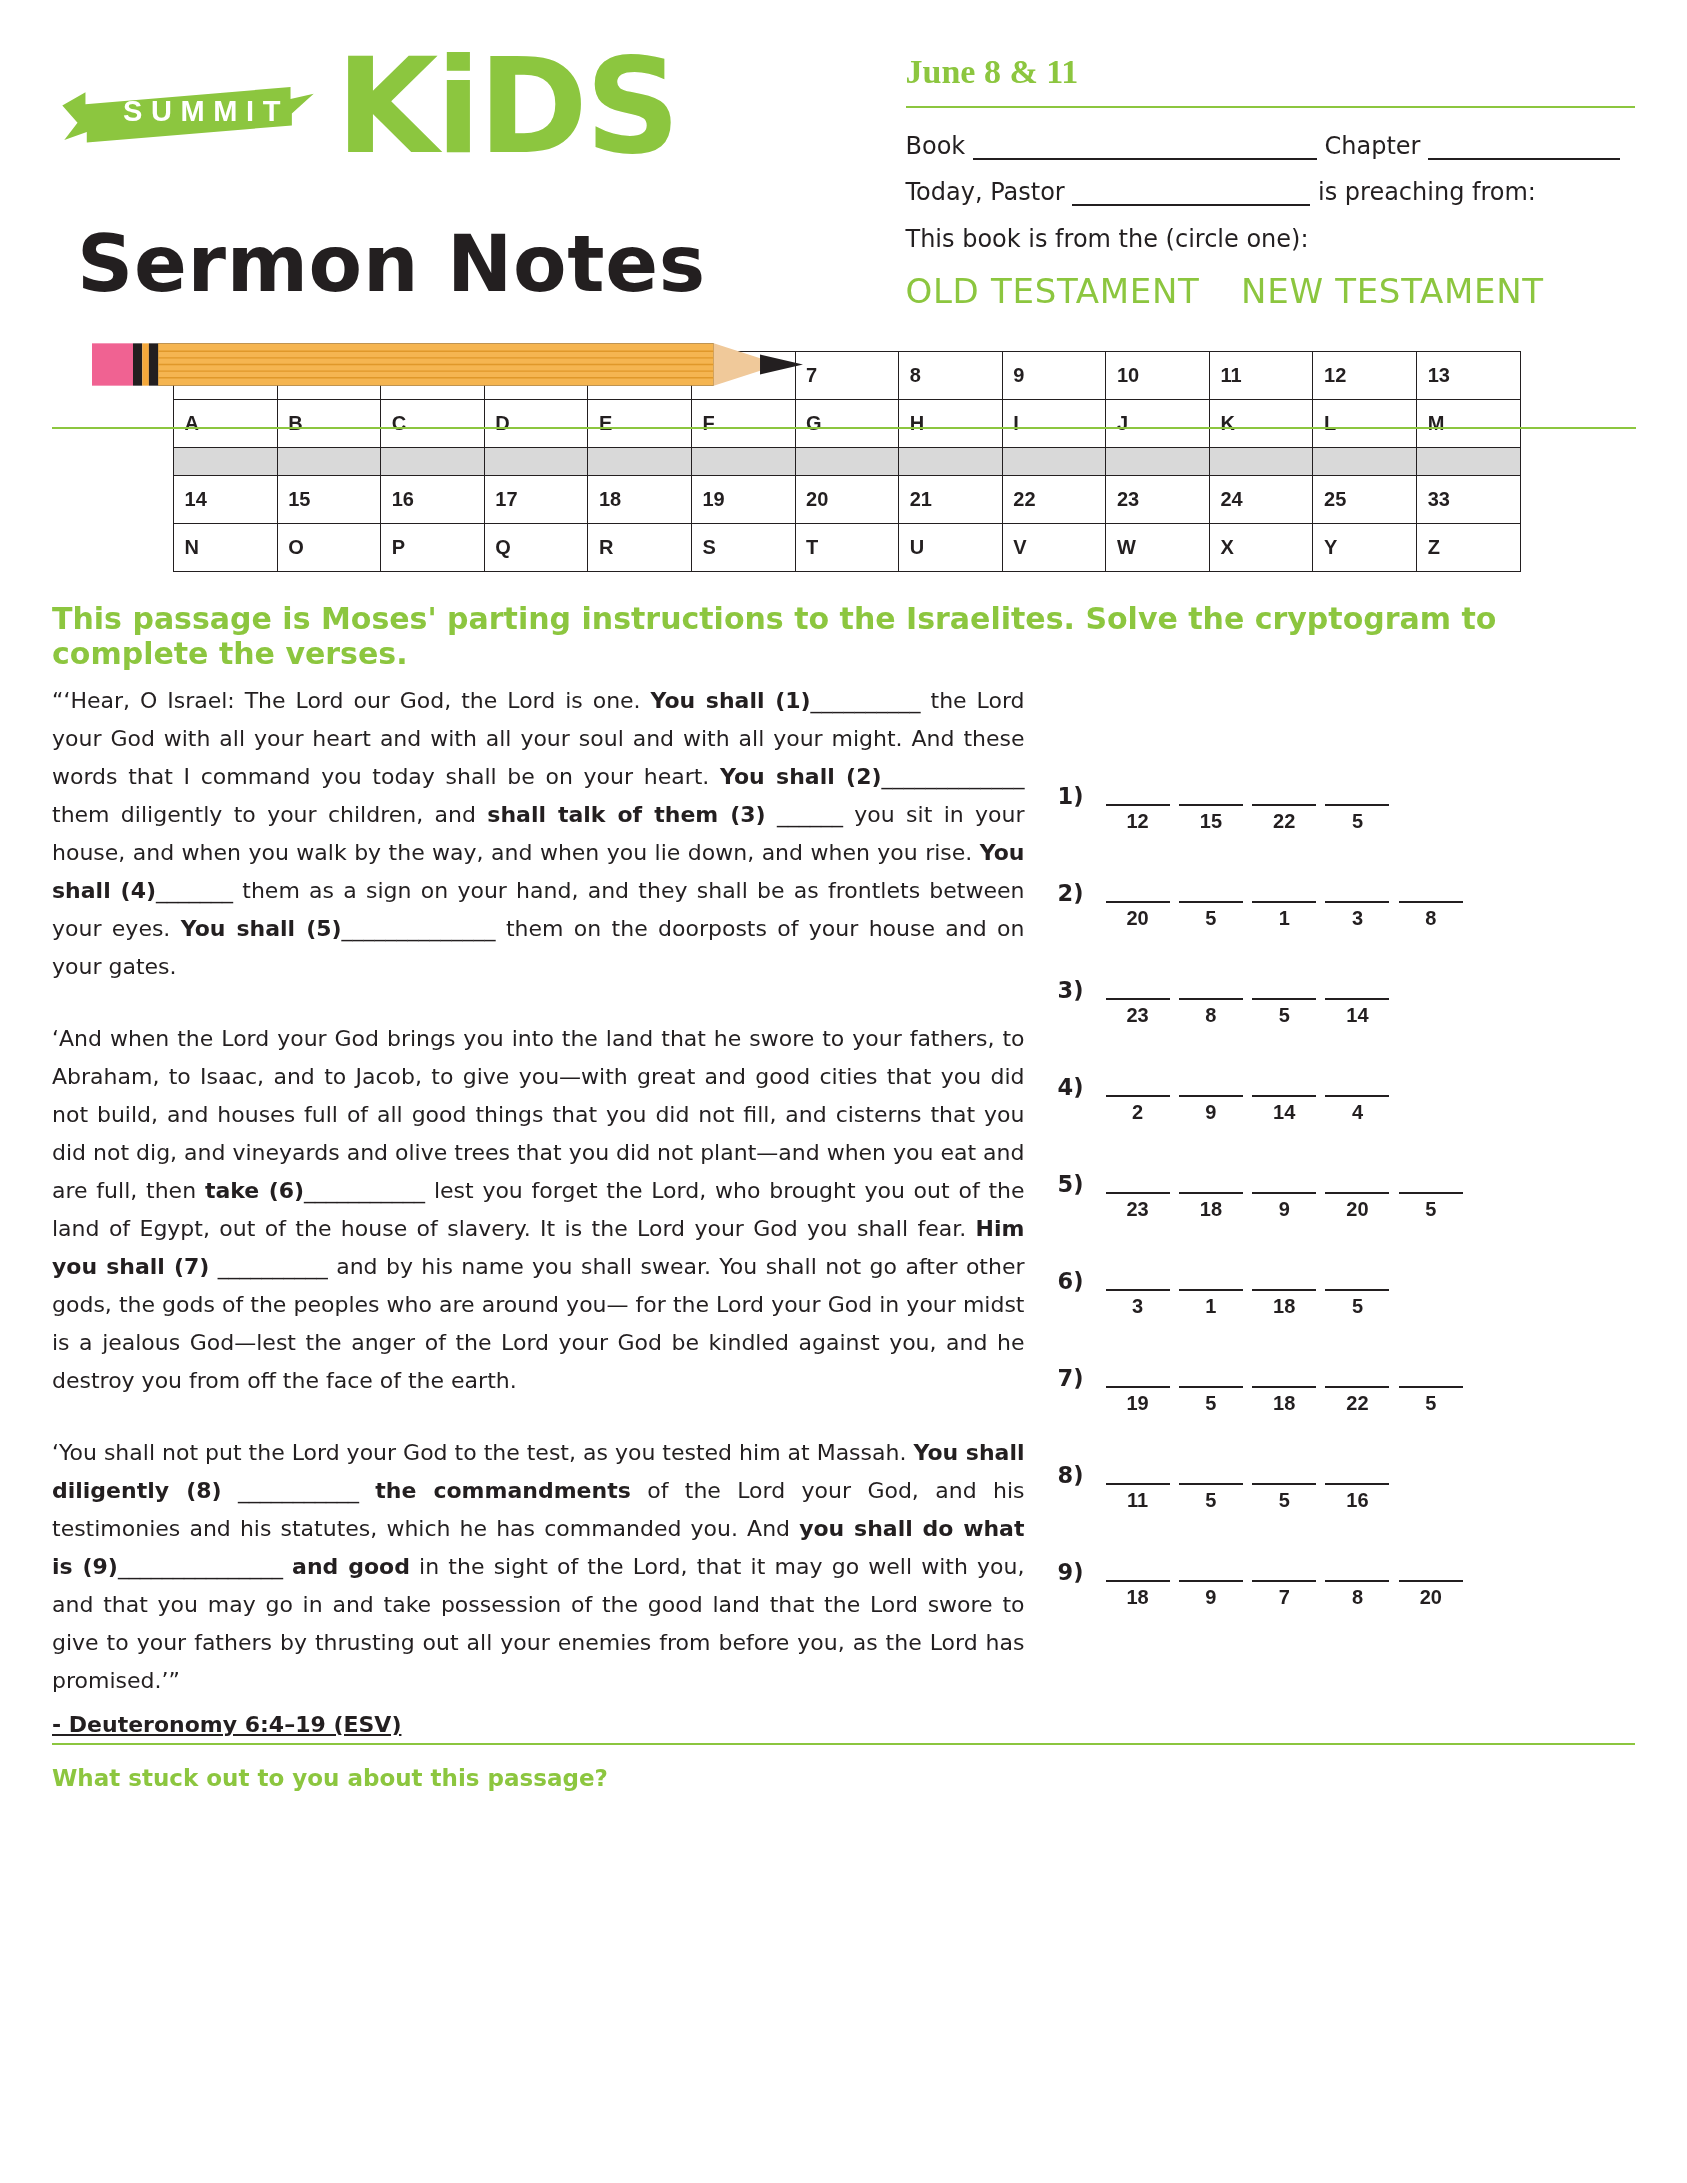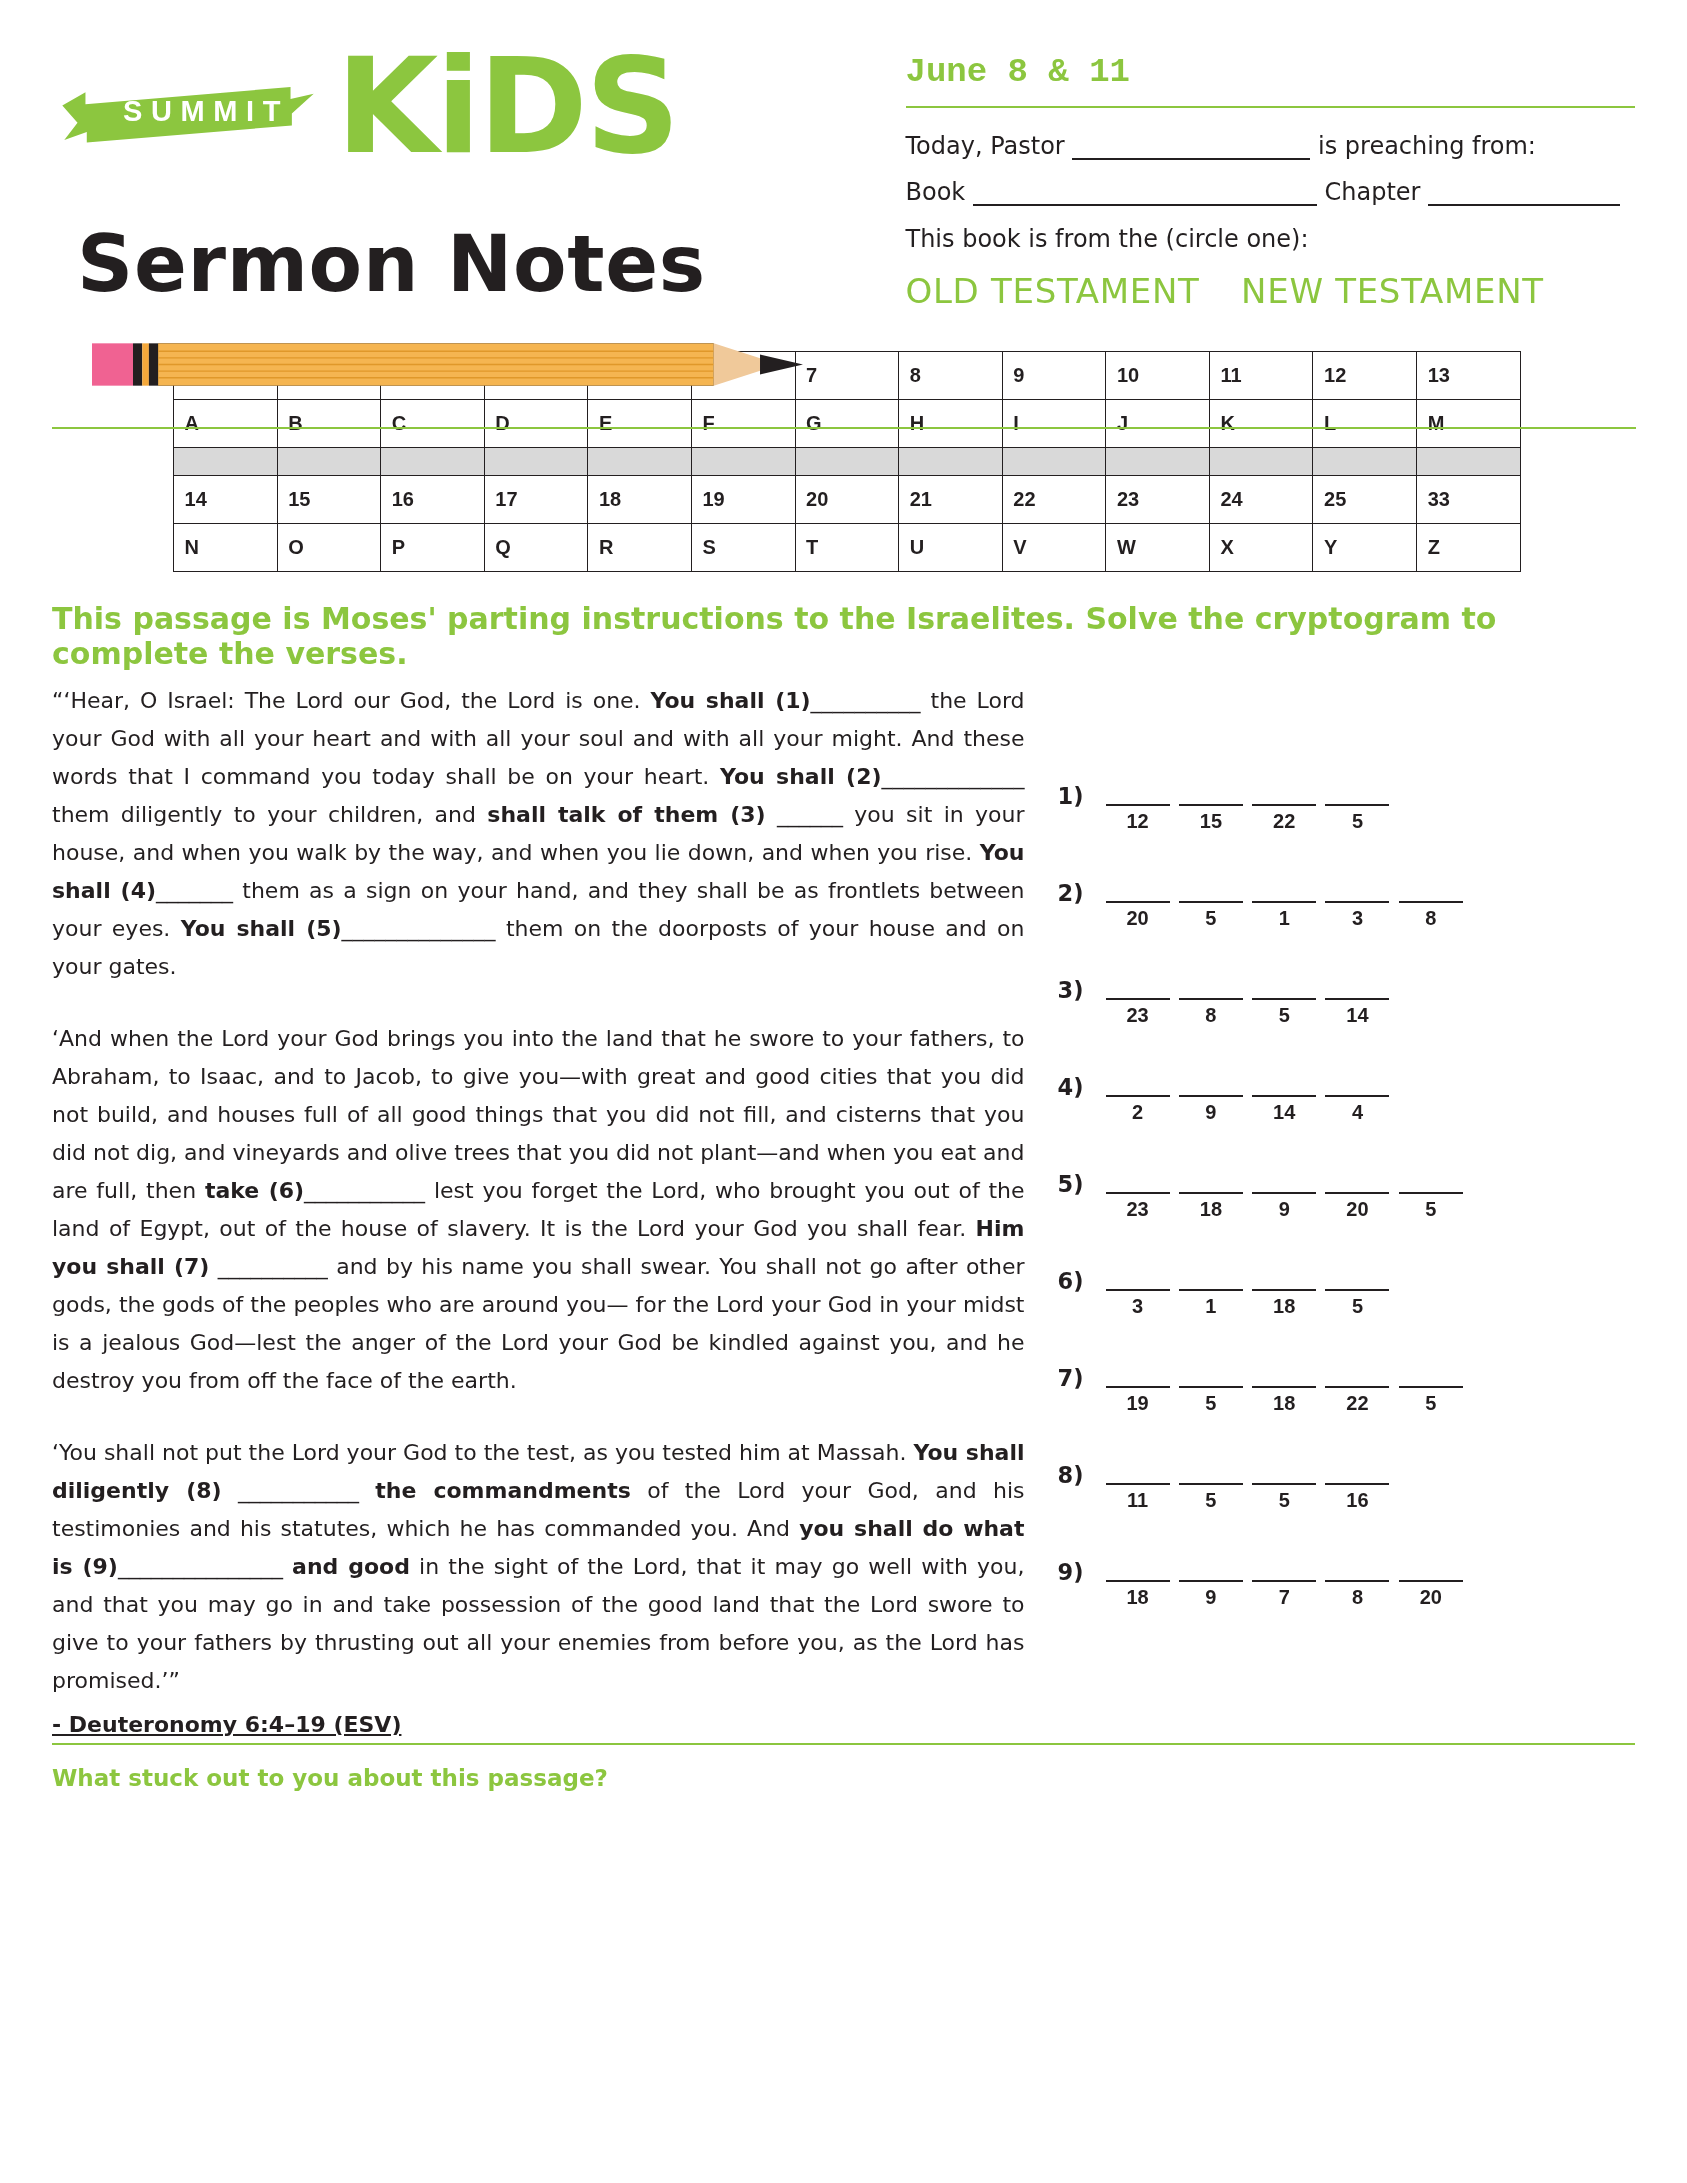--- a/index.html
+++ b/index.html
@@ -89,21 +89,21 @@
 
   .header-right {
     flex: 1;
     padding-left: 26.5px;
     padding-top: 26.5px;
   }
   .date-title {
     font-size: 34px;
     font-weight: bold;
     color: #8cc63f;
-    font-family: Liberation Mono, monospace;
+    font-family: Liberation Serif, serif;
     letter-spacing: 0px;
   }
   .green-rule {
     border: none;
     border-top: 2px solid #8cc63f;
     margin: 14.6px 0 24px 0;
   }
   .form-line {
     font-size: 24px;
     color: #231f20;
@@ -295,30 +295,30 @@
           <polygon points="1010,25 1075,40 1010,55" fill="#231f20"></polygon>
         </svg>
       </div>
     </div>
 
     <div class="header-right">
       <div class="date-title">June 8 &amp; 11</div>
       <hr class="green-rule">
 
       <div class="form-line">
-        <span>Today, Pastor</span>
-        <span class="blank blank-pastor"></span>
-        <span>is preaching from:</span>
-      </div>
-
-      <div class="form-line">
         <span>Book</span>
         <span class="blank blank-book"></span>
         <span>Chapter</span>
         <span class="blank blank-chapter"></span>
+      </div>
+
+      <div class="form-line">
+        <span>Today, Pastor</span>
+        <span class="blank blank-pastor"></span>
+        <span>is preaching from:</span>
       </div>
 
       <div class="form-line">This book is from the (circle one):</div>
 
       <div class="testament-row">
         <span>OLD TESTAMENT</span>
         <span>NEW TESTAMENT</span>
       </div>
     </div>
   </div>

